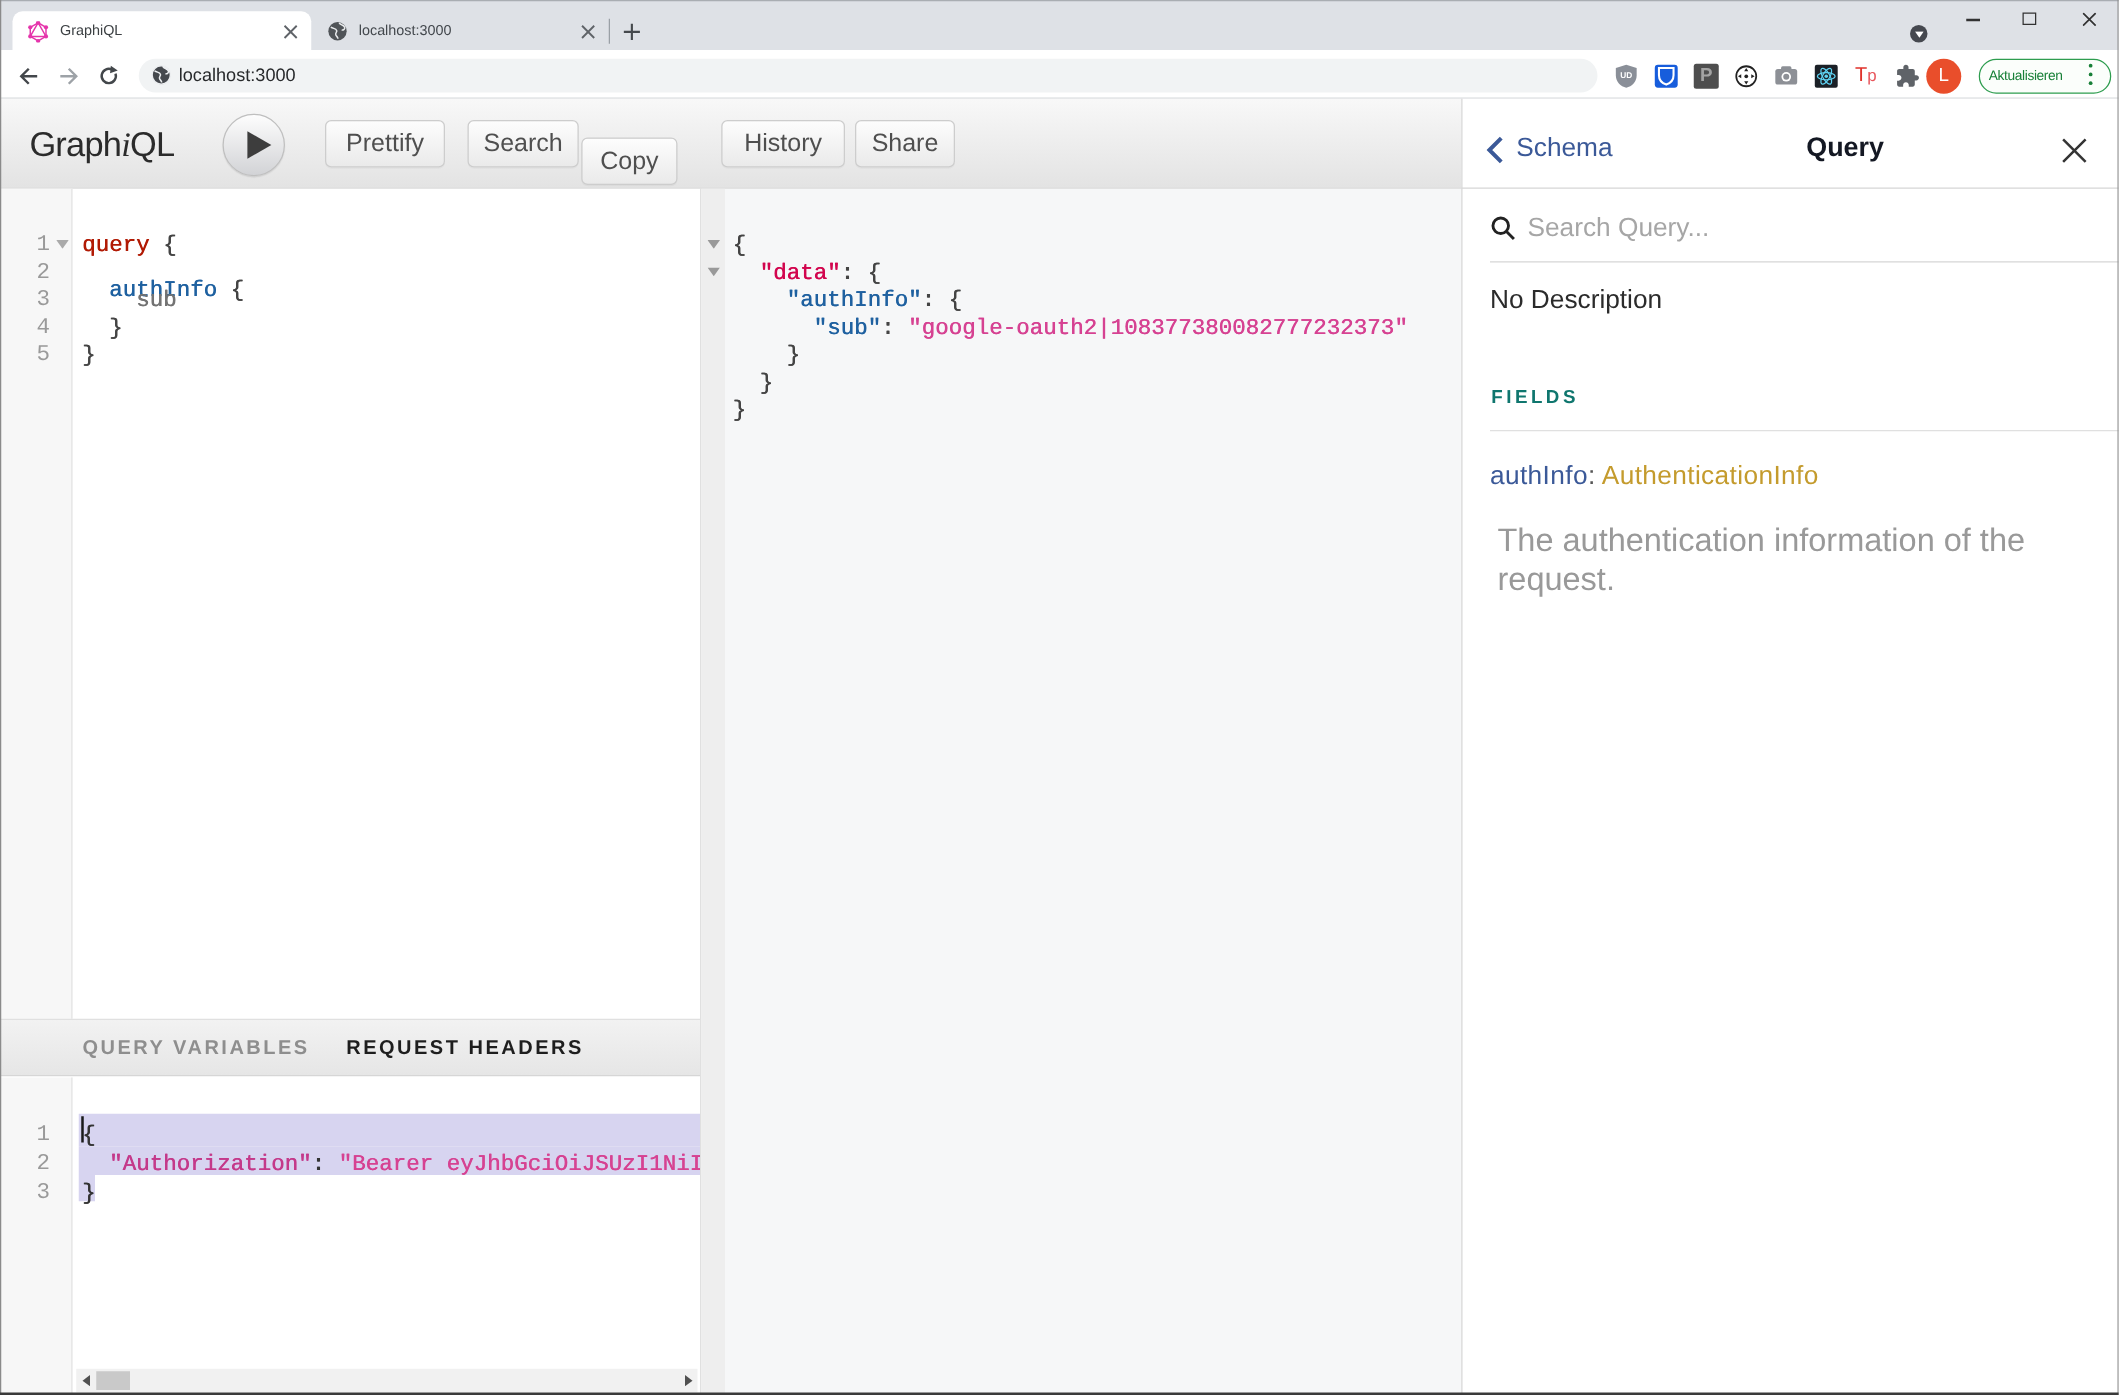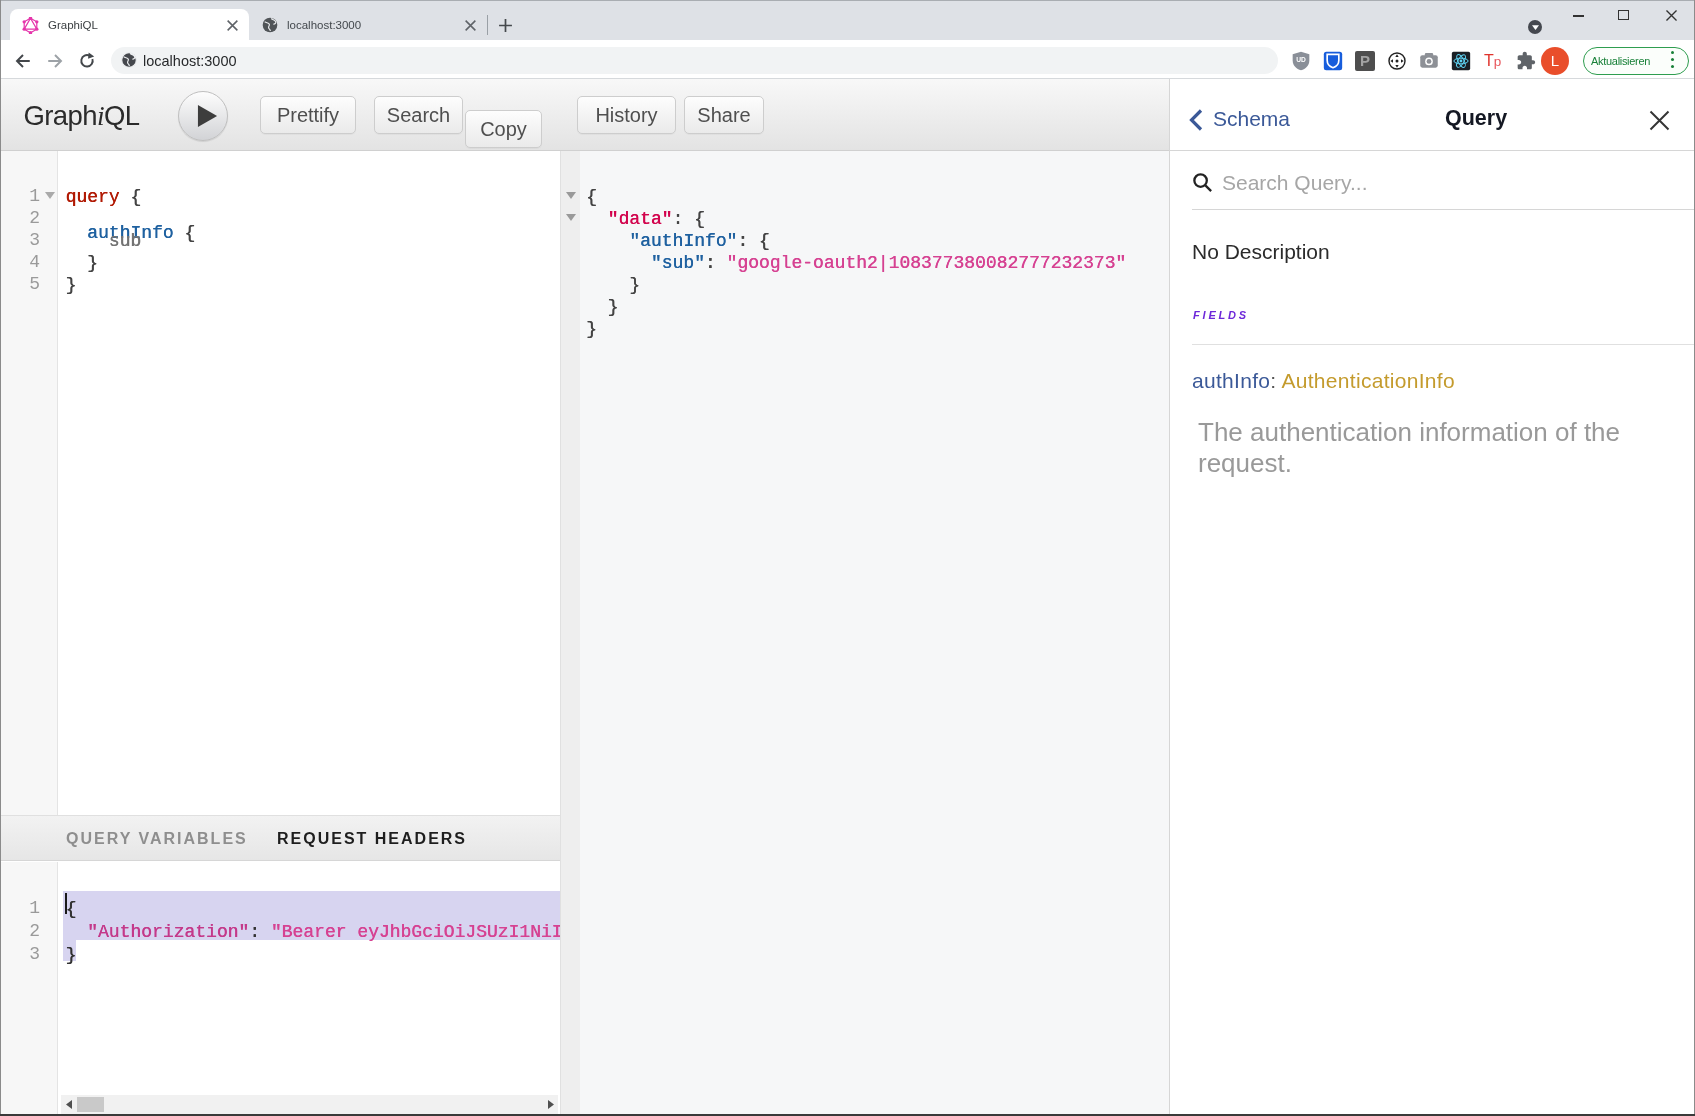--- a/index.html
+++ b/index.html
@@ -245,21 +245,21 @@
 <svg class="abs" style="left:1649px; top:110px;" width="21" height="21" viewBox="0 0 21 21">
     <path d="M1.5 1.5 L19.5 19.5 M19.5 1.5 L1.5 19.5" stroke="#353535" stroke-width="2"></path>
   </svg>
 
 <svg class="abs" style="left:1191px; top:171px;" width="23" height="23" viewBox="0 0 24 24">
     <circle cx="10" cy="10" r="6.5" fill="none" stroke="#222" stroke-width="2.4"></circle>
     <path d="M15 15 L21 21" stroke="#222" stroke-width="2.4"></path>
   </svg>
 <div class="abs" style="left:1222px; top:171px; font-size:21px; color:#a6a6a6;">Search Query...</div>
 <div class="abs" style="left:1192px; top:209px; width:503px; height:1px; background:#d6d6d6;"></div>
-<div class="abs" style="left:1192px; top:240px; font-size:21px; color:#2b2b2b;">No Description</div>
-<div class="abs" style="left:1193px; top:309px; font-size:11px; font-weight:bold; letter-spacing:2.8px; color:#6d28d9;font-style:italic;">FIELDS</div>
+<div class="abs" style="left:1192px; top:228px; font-size:21px; color:#2b2b2b;">No Description</div>
+<div class="abs" style="left:1193px; top:309px; font-size:15px; font-weight:bold; letter-spacing:2.8px; color:#0f766e;">FIELDS</div>
 <div class="abs" style="left:1192px; top:344px; width:503px; height:1px; background:#e0e0e0;"></div>
 <div class="abs" style="left:1192px; top:369px; font-size:21px; letter-spacing:0.3px;"><span style="color:#3B5998">authInfo</span><span style="color:#555">: </span><span style="color:#c49b2d">AuthenticationInfo</span></div>
 <div class="abs" style="left:1198px; top:417px; font-size:26px; color:#999;">The authentication information of the request.</div>
 
 <div class="abs" id="bleft"></div>
 <div class="abs" id="bright"></div>
 <div class="abs" id="bbottom"></div>
 
 </body></html>

